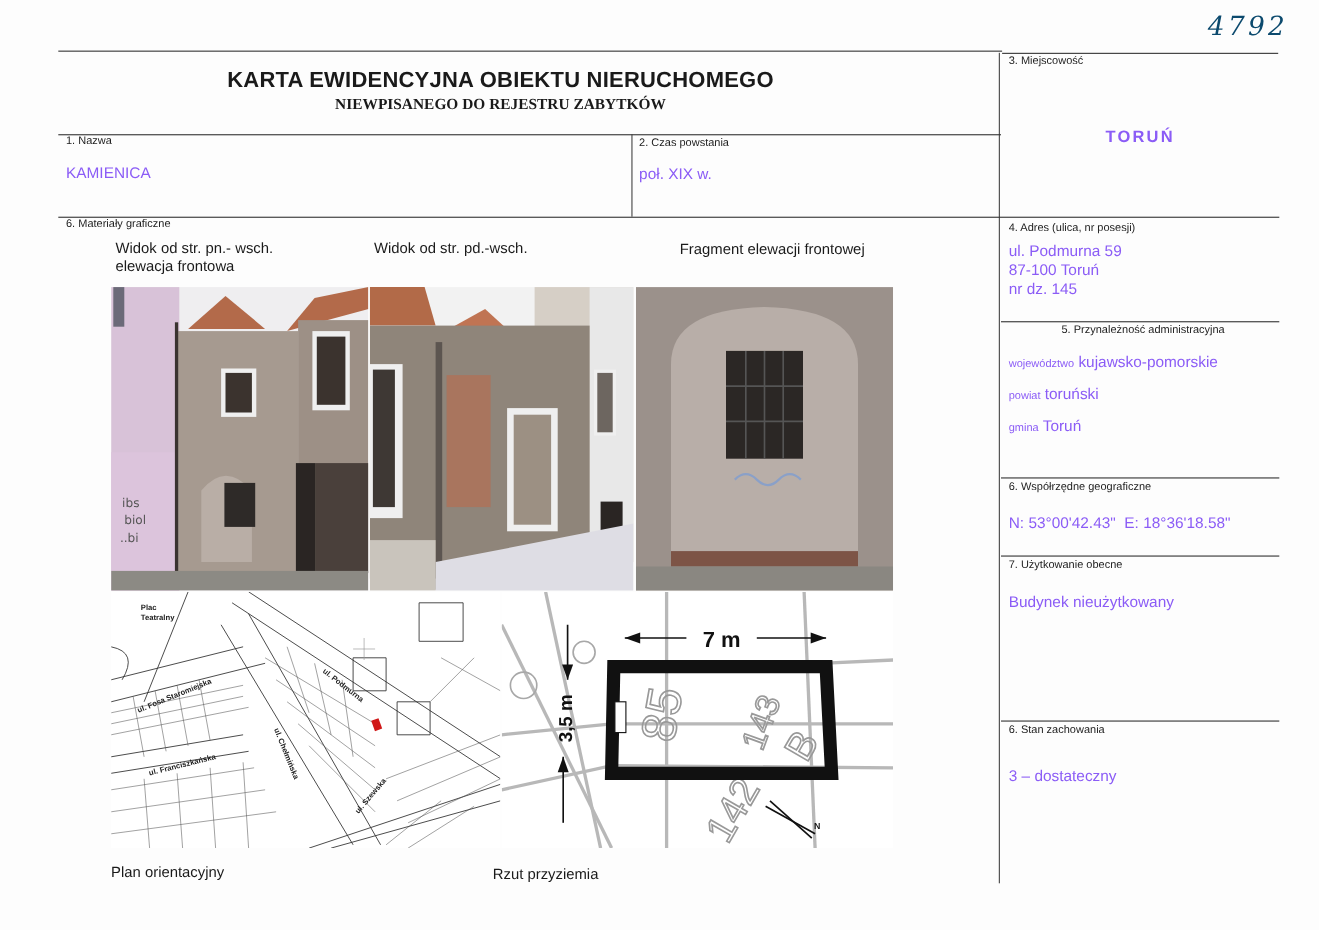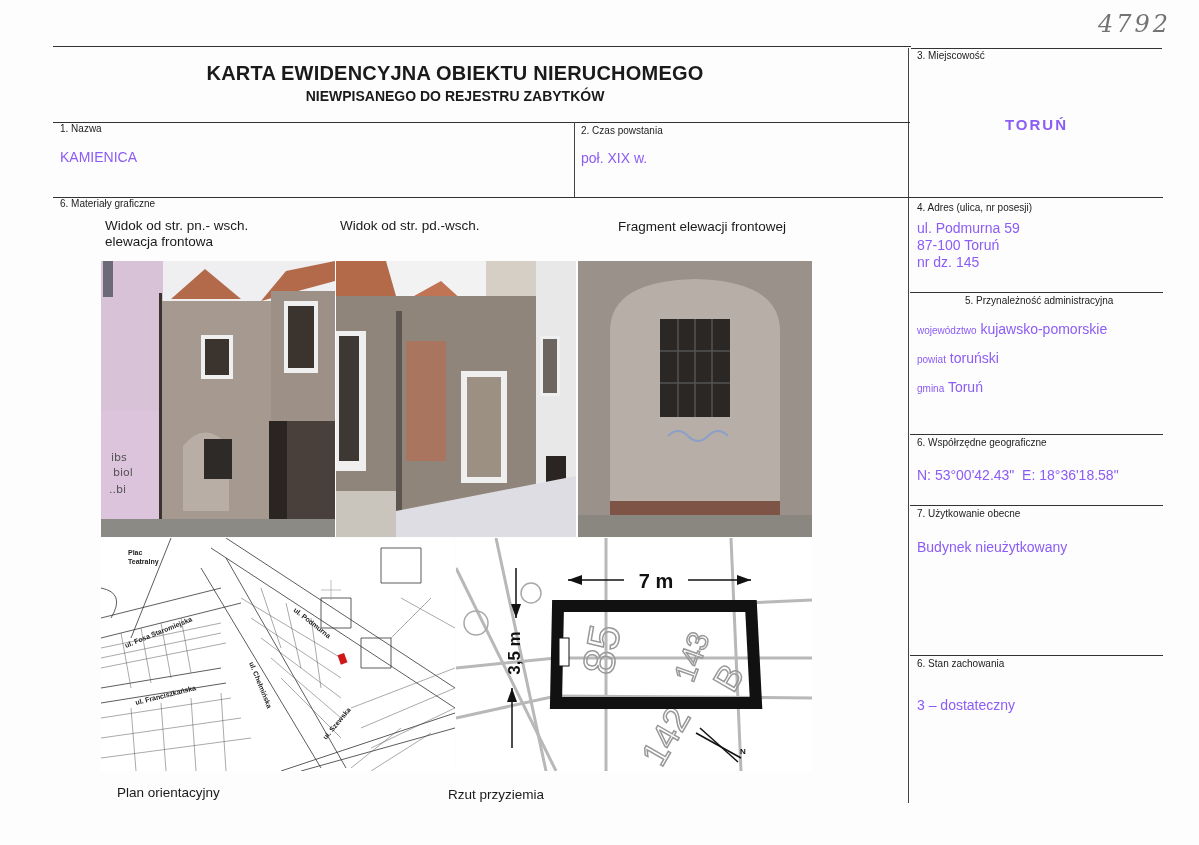--- a/index.html
+++ b/index.html
@@ -3,22 +3,22 @@
 <meta charset="utf-8">
 <style>
   html,body{margin:0;padding:0;}
   body{width:1199px;height:845px;background:#fdfdfd;position:relative;overflow:hidden;font-family:"Liberation Sans",sans-serif;color:#1a1a1a;}
   .hline{position:absolute;height:0;border-top:1.5px solid #333;}
   .vline{position:absolute;width:0;border-left:1.5px solid #444;}
   .lbl{position:absolute;font-size:10px;color:#222;white-space:nowrap;}
   .val{position:absolute;font-size:14px;color:#8b5cf6;white-space:nowrap;}
   .small{font-size:10px;}
   .title1{position:absolute;left:0;width:910px;top:62px;text-align:center;font-weight:bold;font-size:20px;letter-spacing:0.2px;}
-  .title2{position:absolute;left:0;width:910px;top:88px;text-align:center;font-weight:bold;font-size:14px;}
-  .handnum{position:absolute;left:1098px;top:10px;font-family:"DejaVu Serif",serif;font-size:24px;color:#737373;letter-spacing:3px;font-style:italic;}
+  .title2{position:absolute;left:0;width:910px;top:88px;text-align:center;font-weight:bold;font-size:14px;font-family:Liberation Serif, serif;}
+  .handnum{position:absolute;left:1098px;top:10px;font-family:"DejaVu Serif",serif;font-size:24px;color:#0c4a6e;letter-spacing:3px;font-style:italic;}
   .cap{position:absolute;font-size:13.5px;line-height:16px;white-space:nowrap;}
   .photo{position:absolute;overflow:hidden;}
   .map{position:absolute;background:#fff;overflow:hidden;}
 </style>
 </head>
 <body>
 
 <div class="handnum">4792</div>
 
 <div class="hline" style="left:53px;top:46px;width:858px;"></div>
@@ -224,14 +224,14 @@
     <text x="64" y="115" font-size="17" font-weight="bold" text-anchor="middle" fill="#111" transform="rotate(-90 64 115)">3,5 m</text>
 
     <g>
       <line x1="240" y1="195" x2="285" y2="220" stroke="#111" stroke-width="1.5"></line>
       <line x1="244" y1="190" x2="282" y2="224" stroke="#111" stroke-width="1.5"></line>
       <text x="284" y="216" font-size="8" font-weight="bold" fill="#111">N</text>
     </g>
   </svg>
 </div>
 
-<div class="cap" style="left:117px;top:785px;">Plan orientacyjny</div>
+<div class="cap" style="left:101px;top:785px;">Plan orientacyjny</div>
 <div class="cap" style="left:448px;top:787px;">Rzut przyziemia</div>
 
 </body></html>

